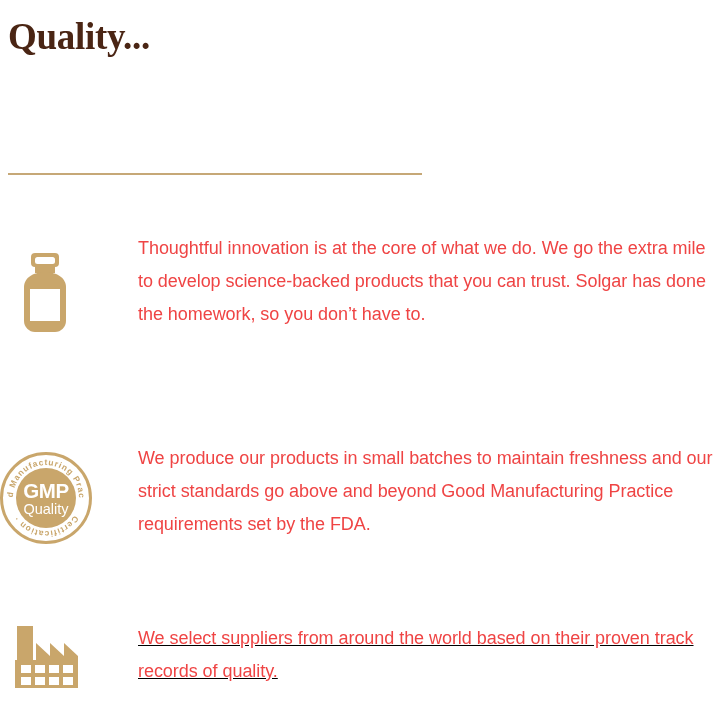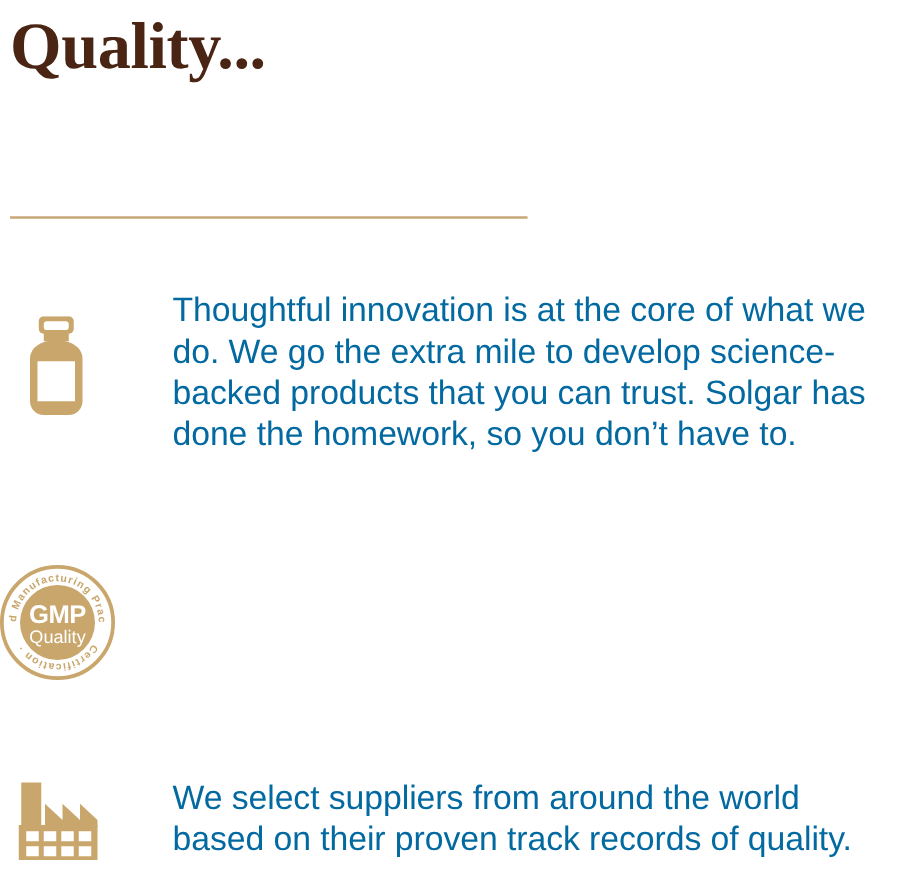--- a/index.html
+++ b/index.html
@@ -19,21 +19,21 @@
   
   .heading {
     position: absolute;
     left: 8px;
     top: 8px;
     width: 700px;
   }
   .heading-line {
     font-family: "Liberation Serif", "DejaVu Serif", serif;
     font-weight: 700;
-    font-size: 53px;
+    font-size: 37px;
     line-height: 58px;
     letter-spacing: -0.3px;
     color: #4a2514;
     white-space: nowrap;
   }
 
   
   .divider {
     position: absolute;
     left: 8px;
@@ -46,38 +46,38 @@
   
   .block {
     position: absolute;
     left: 0;
     width: 720px;
     display: flex;
     align-items: flex-start;
   }
   #block-0 { top: 232px; }
   #block-1 { top: 442px; }
-  #block-2 { top: 622px; }
+  #block-2 { top: 622px; text-decoration: underline; }
 
   .icon-cell {
     width: 138px;
     min-width: 138px;
     display: flex;
     justify-content: flex-start;
     padding-left: 14px;
     box-sizing: border-box;
   }
   #block-0 .icon-cell { padding-top: 21px; }
   #block-1 .icon-cell { padding-top: 10px; padding-left: 0px; }
   #block-2 .icon-cell { padding-top: 1px; padding-left: 14px; }
 
   .copy {
-    font-size: 27px;
+    font-size: 18px;
     line-height: 33px;
-    color: #0369a1;
+    color: #ef4444;
     letter-spacing: -0.05px;
     max-width: 585px;
   }
 
   
   .gmp-seal {
     position: relative;
     width: 92px;
     height: 92px;
   }
@@ -131,20 +131,21 @@
         </text>
         <text font-family="'Liberation Sans', sans-serif" font-size="8.4" font-weight="700" fill="#c9a66b" letter-spacing="0.9">
           <textPath href="#ringBot" startOffset="50%" text-anchor="middle">Certification  ·</textPath>
         </text>
 
         <text x="46" y="46" text-anchor="middle" fill="#ffffff" font-family="'Liberation Sans', sans-serif" font-size="20.5" font-weight="700" letter-spacing="-0.4">GMP</text>
         <text x="46" y="62" text-anchor="middle" fill="#ffffff" font-family="'Liberation Sans', sans-serif" font-size="14.5" font-weight="400">Quality</text>
       </svg>
     </span>
   </div>
+  <div class="copy">We produce our products in small batches to maintain freshness and our strict standards go above and beyond Good Manufacturing Practice requirements set by the FDA.</div>
 </div>
 
 <div class="block" id="block-2">
   <div class="icon-cell">
     <span class="factory-icon">
       <svg width="68" height="68" viewBox="0 0 68 68" aria-hidden="true">
 
         <rect x="3" y="3" width="16" height="36" fill="#c9a66b"></rect>
 
         <path d="M22 39 L22 20 L36 33 L36 20 L50 33 L50 20 L64 33 L64 39 Z" fill="#c9a66b"></path>

